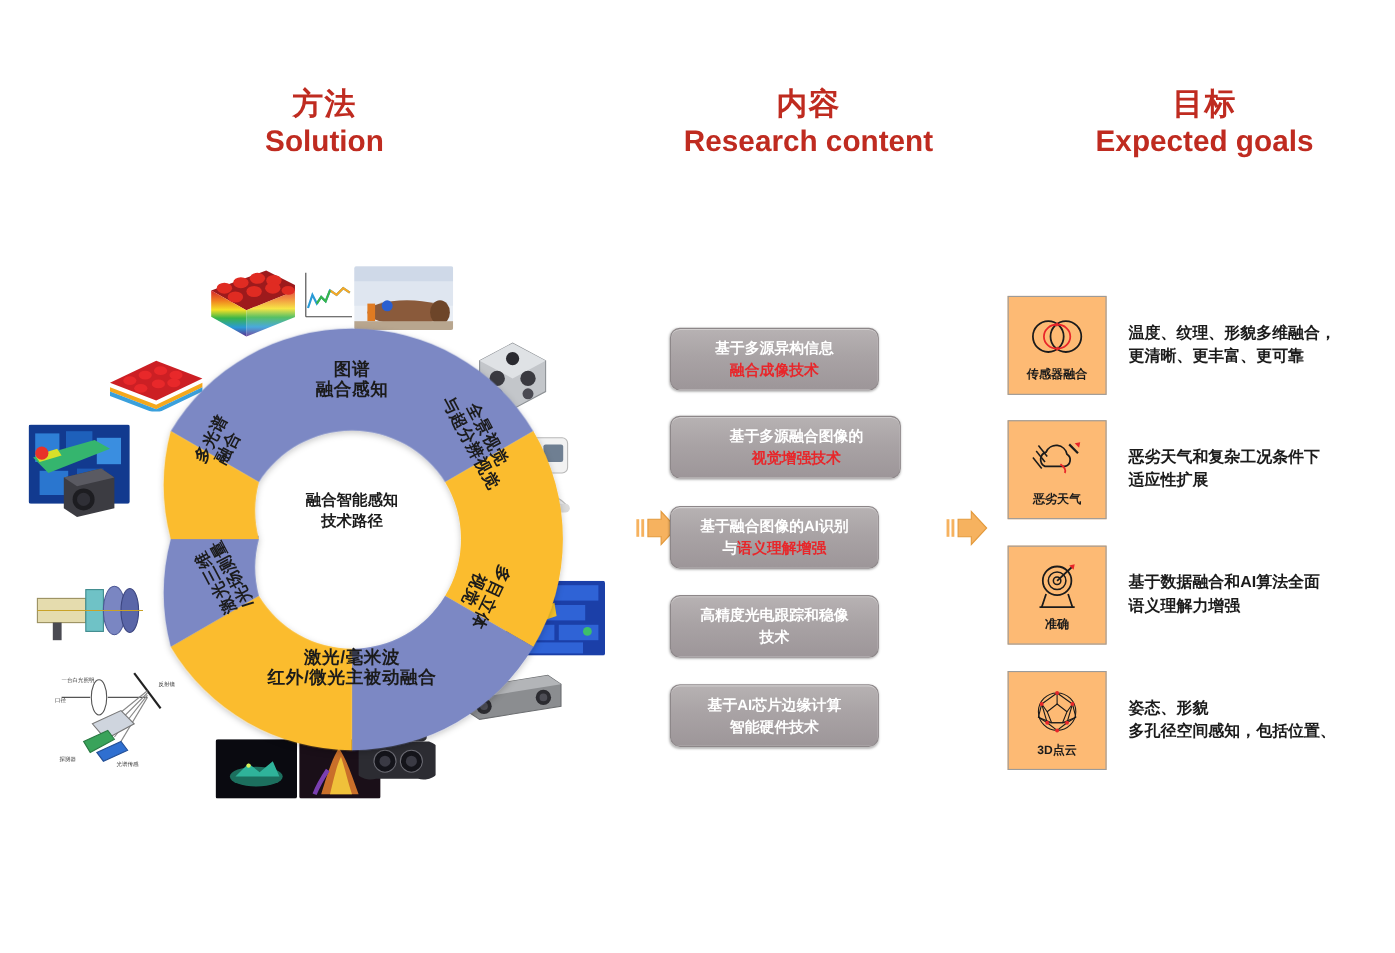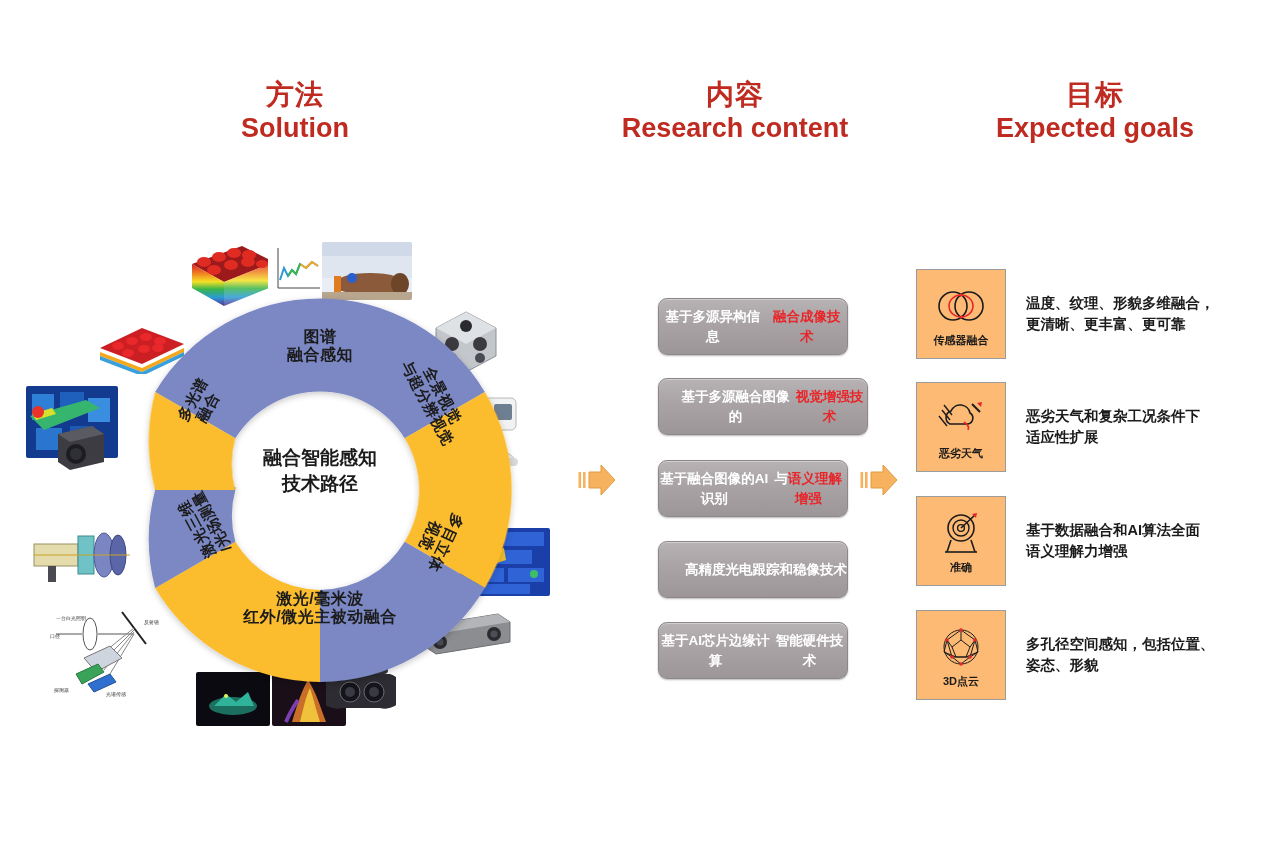--- a/index.html
+++ b/index.html
@@ -20,39 +20,39 @@
 
   
   .donut-wrap{position:absolute;left:120px;top:290px;width:400px;height:400px;}
   .donut-svg{position:absolute;left:0;top:0;}
   .ring-label{
     position:absolute;text-align:center;font-weight:bold;color:#1b1b1b;
     line-height:1.15;letter-spacing:0.5px;pointer-events:none;
   }
   .center-label{
     position:absolute;left:90px;top:155px;width:220px;text-align:center;
-    font-size:19px;font-weight:bold;line-height:1.35;color:#1b1b1b;
+    font-size:14px;font-weight:bold;line-height:1.35;color:#1b1b1b;
   }
   #ring-top{left:120px;top:38px;width:160px;font-size:16px;}
   #ring-bottom{left:95px;top:300px;width:210px;font-size:16px;}
   #ring-tr{left:255px;top:92px;width:120px;font-size:15px;transform:rotate(62deg);transform-origin:50% 50%;}
   #ring-br{left:258px;top:232px;width:120px;font-size:15px;transform:rotate(-245deg);transform-origin:50% 50%;}
   #ring-tl{left:20px;top:96px;width:120px;font-size:15px;transform:rotate(-62deg);transform-origin:50% 50%;}
   #ring-bl{left:14px;top:218px;width:140px;font-size:15px;transform:rotate(242deg);transform-origin:50% 50%;}
 
   
   .thumb{position:absolute;border-radius:2px;overflow:hidden;}
 
   
   .mid-box{
-    position:absolute;left:658px;width:188px;height:55px;border-radius:9px;
+    position:absolute;left:609px;width:188px;height:55px;border-radius:9px;
     background:linear-gradient(180deg,#b7b2b3 0%,#a9a3a5 45%,#9d9699 100%);
     border:1px solid #8d8789;
     box-shadow:0 1px 2px rgba(0,0,0,.28), inset 0 1px 0 rgba(255,255,255,.35);
-    display:flex;flex-direction:row;align-items:center;justify-content:flex-end;
+    display:flex;flex-direction:column;align-items:center;justify-content:center;
     color:#ffffff;font-weight:bold;font-size:13.5px;line-height:1.45;text-align:center;
   }
   .mid-box .hl{color:#e8262a;}
   #mid-1{top:298px;}
   #mid-2{top:378px;padding-left:20px;}
   #mid-3{top:460px;}
   #mid-4{top:541px;}
   #mid-5{top:622px;}
 
   
@@ -443,18 +443,18 @@
             <circle cx="37" cy="16" r="1.8"></circle>
               <circle cx="14" cy="33" r="1.8"></circle>
             <circle cx="32" cy="33" r="1.8"></circle>
               <circle cx="23" cy="40" r="1.8"></circle>
           </g>
         </svg>
       </div>
       <div class="cap">3D点云</div>
     </div>
     <div class="goal-text">
+      <div>姿态、形貌</div>
       <div>多孔径空间感知，包括位置、</div>
-      <div>姿态、形貌</div>
     </div>
   </div>
 
 </div>
 
 </body></html>

